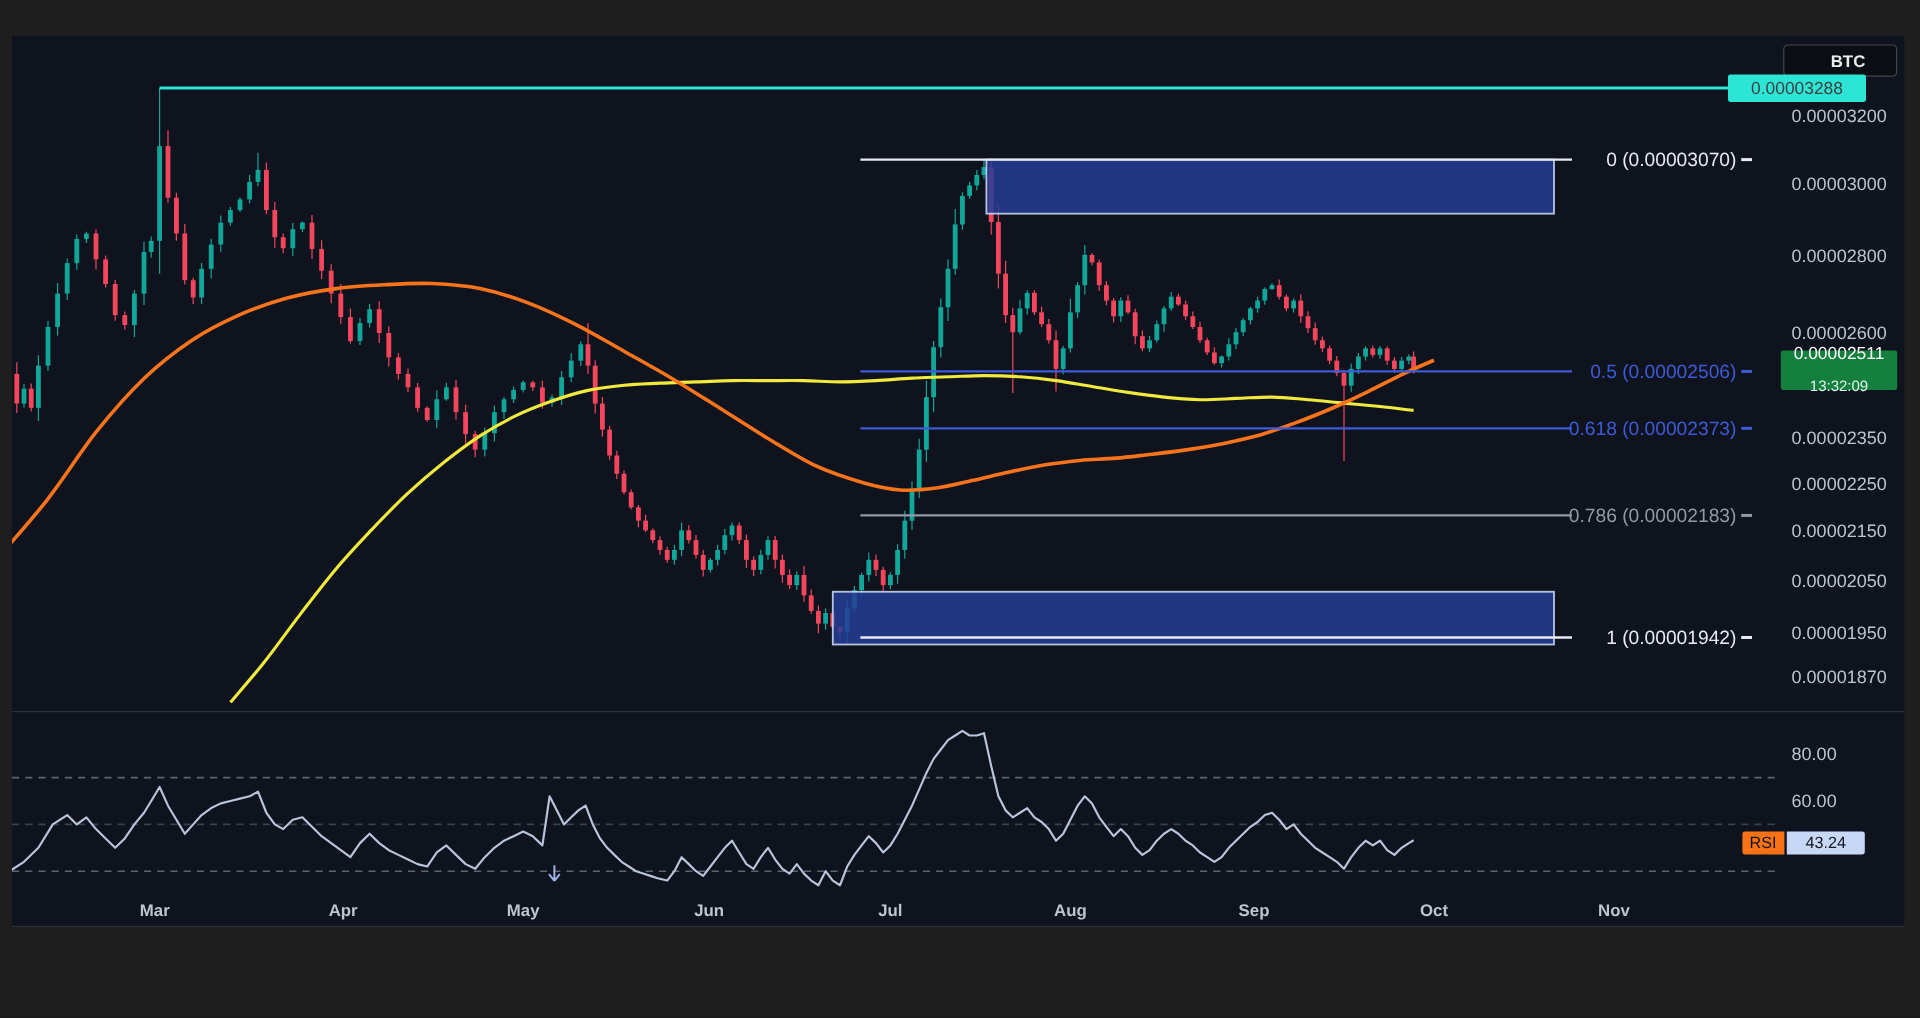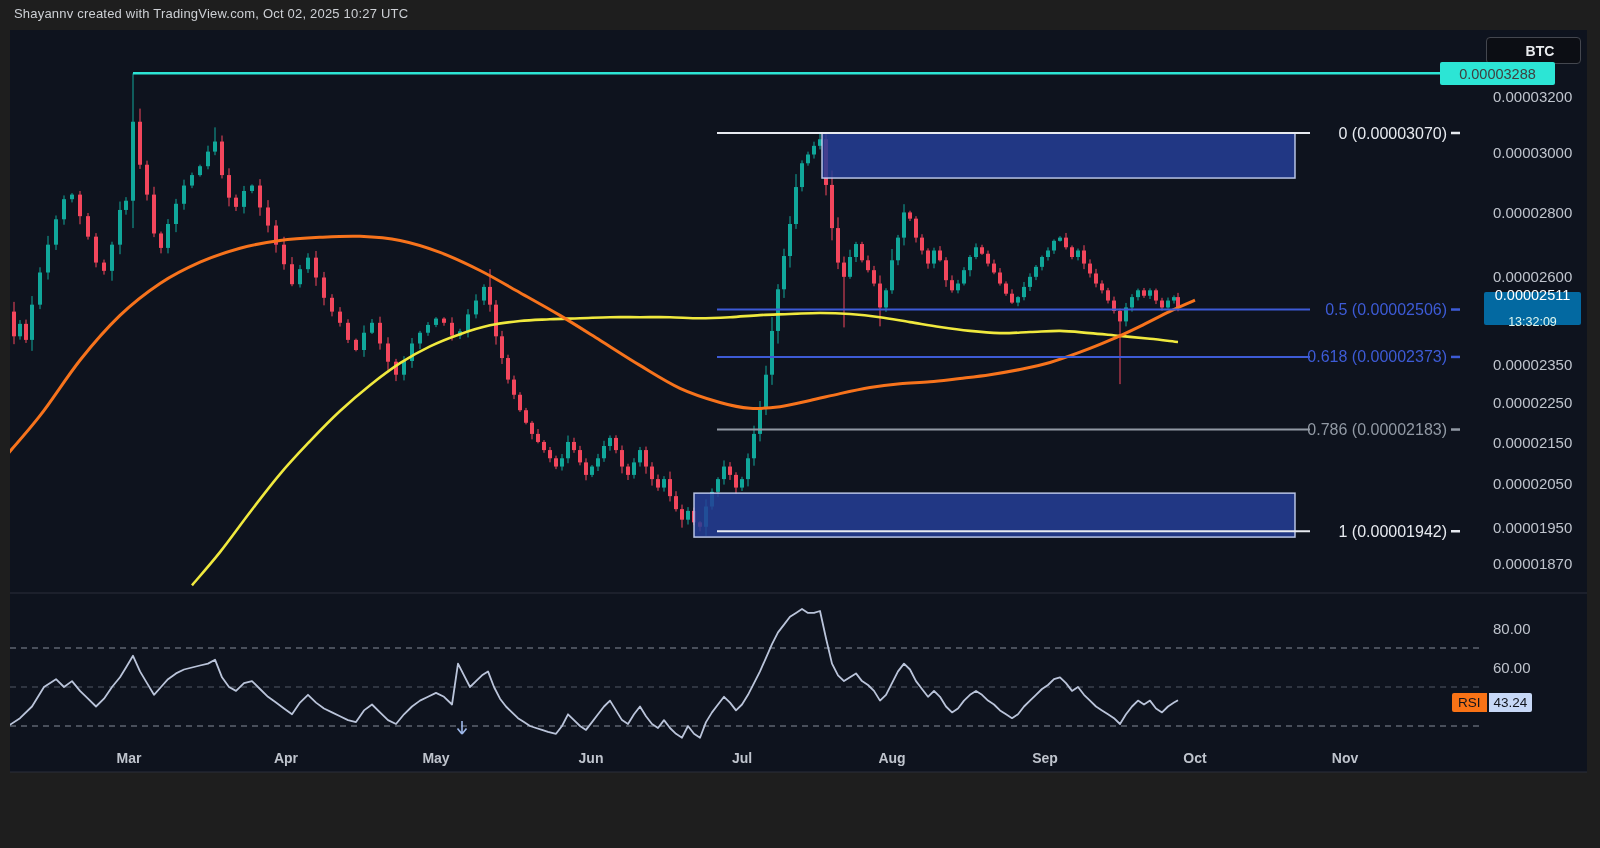--- a/index.html
+++ b/index.html
@@ -7,37 +7,36 @@
   #stage{position:relative;width:1600px;height:848px;background:#1e1e1e;}
   #header{position:absolute;left:14px;top:6px;font-size:13px;color:#cdd0d5;letter-spacing:.2px;}
   #widget{position:absolute;left:10px;top:30px;width:1577px;height:742px;background:#0e131e;}
   #chart{position:absolute;left:0;top:0;width:1600px;height:848px;pointer-events:none;}
   .ovl{position:absolute;box-sizing:border-box;}
   #btc-btn{left:1486px;top:37px;width:95px;height:27px;background:#0c0e14;border:1px solid #44474f;
     border-radius:4px;color:#e9ebee;font-size:14px;font-weight:700;display:flex;align-items:center;
     justify-content:center;cursor:pointer;padding-left:13px;}
   #line-lbl{left:1440px;top:62px;width:115px;height:23px;background:#2ce5d5;color:#404040;
     font-size:14.5px;display:flex;align-items:center;justify-content:center;border-radius:2px;}
-  #cur-lbl{left:1484px;top:292px;width:97px;height:33px;background:#0369a1;border-radius:2px;
+  #cur-lbl{left:1484px;top:292px;width:97px;height:33px;background:#15803d;border-radius:2px;
     display:flex;flex-direction:column;align-items:center;justify-content:center;line-height:1.1;}
   #cur-lbl .p{color:#ffffff;font-size:14.5px;}
   #cur-lbl .t{color:#dff7ef;font-size:12.5px;margin-top:12px;}
   #rsi-chips{left:1452px;top:693px;height:19px;display:flex;}
   #rsi-chips .c1{background:#f97316;color:#11141c;font-size:13.5px;padding:1px 6px;border-radius:2px 0 0 2px;
     display:flex;align-items:center;}
-  #rsi-chips .c2{background:#c7d8f7;color:#11141c;font-size:13.5px;padding:1px 5px;border-radius:0 2px 2px 0;
+  #rsi-chips .c2{background:#c7d8f7;color:#11141c;font-size:13.5px;padding:1px 16px;border-radius:0 2px 2px 0;
     margin-left:2px;display:flex;align-items:center;}
   #footer{position:absolute;left:13px;top:793px;display:flex;align-items:center;cursor:pointer;}
   #footer .brand{color:#dadbdd;font-size:26px;font-weight:700;margin-left:9px;letter-spacing:.3px;}
 </style>
 </head>
 <body>
 
 <div id="stage">
-  <div id="header">Shayannv created with TradingView.com, Oct 02, 2025 10:27 UTC</div>
 
   <div id="widget"></div>
 
   <svg id="chart" viewBox="0 0 1600 848">
       <defs>
         <clipPath id="mainClip">
           <rect x="10" y="31" width="1473" height="561"></rect>
         </clipPath>
         <clipPath id="rsiClip">
           <rect x="10" y="594" width="1473" height="176"></rect>

